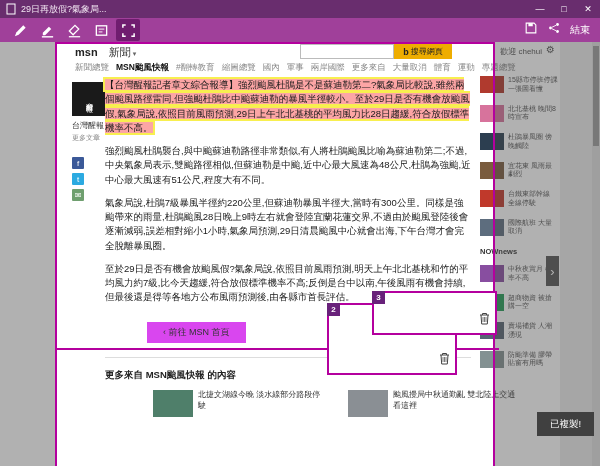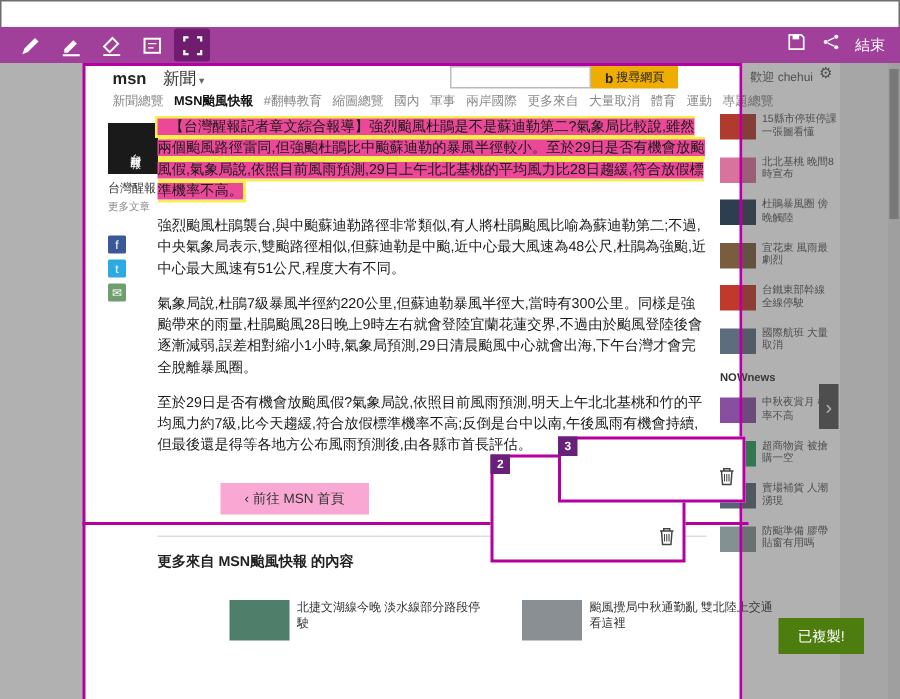--- a/index.html
+++ b/index.html
@@ -46,25 +46,25 @@
   .pub-more{font-size:7px;color:#888;margin-top:2px;}
   .share-col{margin-top:14px;display:flex;flex-direction:column;gap:4px;}
   .share-sq{width:12px;height:12px;color:#fff;font-size:8px;display:flex;align-items:center;justify-content:center;border-radius:1px;}
   .share-fb{background:#3b5998;}
   .share-tw{background:#2caae1;}
   .share-ml{background:#6f9f6f;}
 
   
   .article{position:absolute;left:105px;top:36px;width:366px;font-size:9.5px;line-height:1.5;color:#1a1a1a;}
   .article p{margin:0 0 9px 0;}
-  .hl{background:#ec4899;box-shadow:0 0 0 2px #f8ef4f;padding-left:8px;}
-  .back-btn{display:inline-block;margin:8px 0 0 42px;background:#f9a8d4;color:#333;font-size:9px;padding:4px 16px;cursor:pointer;}
+  .hl{background:#fca5a5;box-shadow:0 0 0 2px #f8ef4f;}
+  .back-btn{display:inline-block;margin:8px 0 0 42px;background:#d946ef;color:#333;font-size:9px;padding:4px 16px;cursor:pointer;}
   .divider{border-top:1px solid #ddd;margin-top:14px;}
   .more-heading{font-size:9.5px;font-weight:bold;margin-top:10px;color:#222;}
-  .related{display:flex;gap:20px;margin-top:18px;padding-left:48px;}
+  .related{display:flex;gap:20px;margin-top:8px;padding-left:48px;}
   .rel-item{display:flex;gap:5px;cursor:pointer;}
   .rel-thumb{width:40px;height:27px;flex:none;}
   .rel-title{width:130px;font-size:8px;color:#333;line-height:1.3;}
 
   
   .rail{position:absolute;left:480px;top:34px;width:78px;}
   .rail-item{display:flex;gap:4px;margin-bottom:11px;cursor:pointer;}
   .rail-thumb{width:24px;height:17px;flex:none;}
   .rail-title{width:50px;font-size:7px;line-height:1.25;color:#555;}
   .rail-source{font-size:7.5px;font-weight:bold;color:#333;margin:2px 0 9px 0;}
@@ -76,27 +76,40 @@
 
   
   .clip-main{position:absolute;left:55px;top:0;width:440px;height:430px;border:2px solid #b4009e;box-sizing:border-box;box-shadow:0 0 0 1500px rgba(70,70,70,0.42);z-index:40;}
   .clip-line{position:absolute;left:55px;top:306px;width:444px;height:0;border-top:2px solid #b4009e;z-index:41;}
   .clip-rect{position:absolute;background:#fff;border:2px solid #b4009e;box-sizing:border-box;}
   .clip2{left:327px;top:261px;width:130px;height:72px;z-index:42;}
   .clip3{left:372px;top:249px;width:125px;height:44px;z-index:43;}
   .clip-badge{position:absolute;left:-2px;top:-2px;width:13px;height:13px;background:#68217a;color:#fff;font-size:8px;font-weight:bold;display:flex;align-items:center;justify-content:center;}
   .trash{position:absolute;right:5px;bottom:4px;cursor:pointer;}
 
-  .toast{position:absolute;left:519px;top:370px;width:57px;height:24px;background:#4d7c0f;color:#fff;font-size:9.5px;display:flex;align-items:center;justify-content:center;z-index:50;}
+  .toast{position:absolute;left:537px;top:370px;width:57px;height:24px;background:#404040;color:#fff;font-size:9.5px;display:flex;align-items:center;justify-content:center;z-index:50;}
 </style>
 </head>
 <body>
 
 <div class="app">
 
+  <div class="titlebar">
+    <span class="tb-icon">
+      <svg width="10" height="12" viewBox="0 0 10 12">
+          <rect x="1" y="1" width="8" height="10" fill="none" stroke="#fff" stroke-width="1"></rect>
+        </svg>
+    </span>
+    <span class="tb-title">29日再放假?氣象局...</span>
+    <div class="win-btns">
+      <span class="win-btn">—</span>
+      <span class="win-btn">□</span>
+      <span class="win-btn">✕</span>
+    </div>
+  </div>
 
   <div class="toolbar">
     <span class="tool">
       <svg width="15" height="15" viewBox="0 0 16 16">
           <path d="M2 14l1.5-4L11 2.5 13.5 5 6 12.5 2 14z" fill="#fff"></path>
         </svg>
     </span>
     <span class="tool">
       <svg width="15" height="15" viewBox="0 0 16 16">
           <path d="M3 10.5L9.5 4l2.5 2.5L5.5 13H3v-2.5z" fill="#fff"></path>

